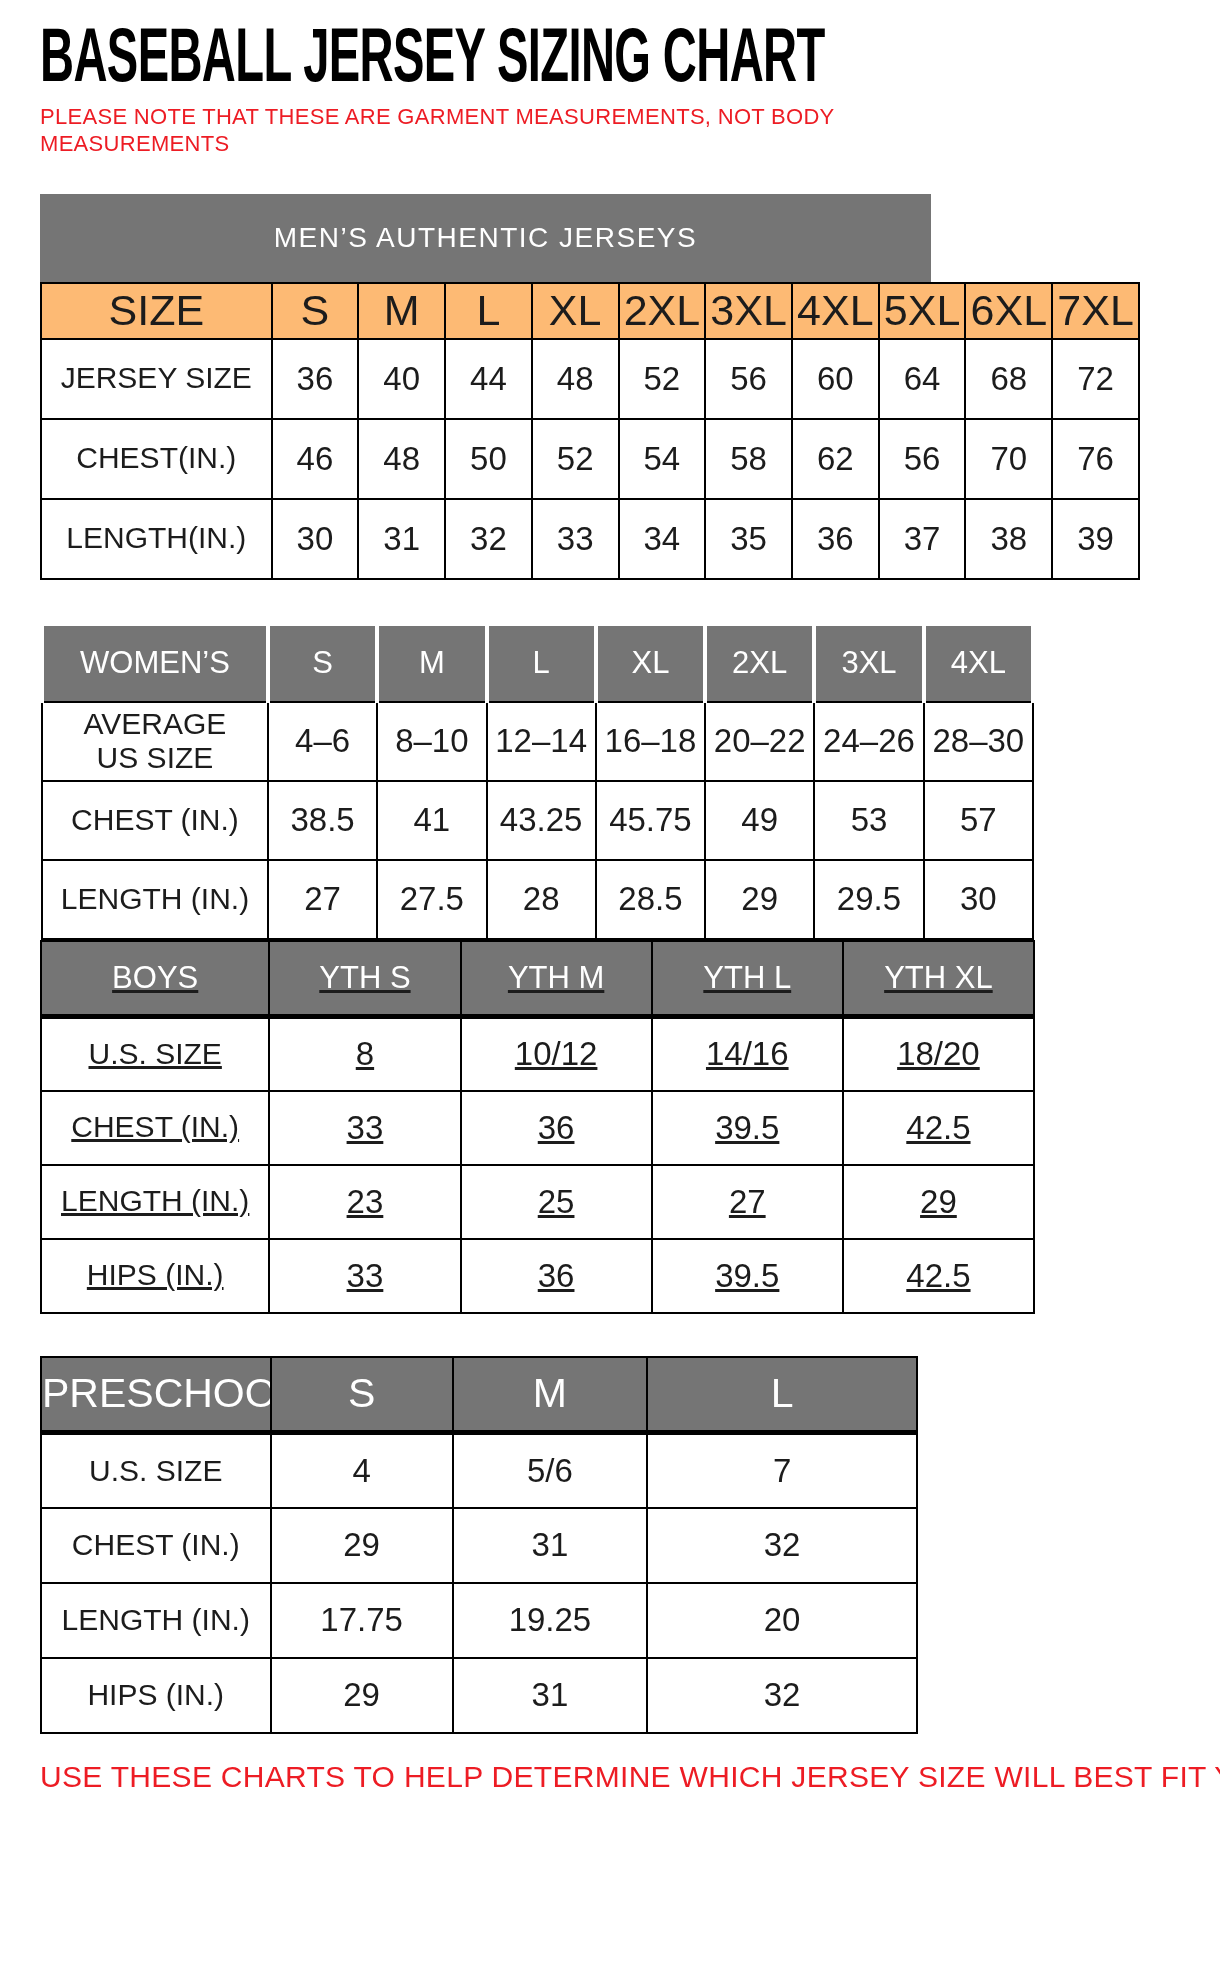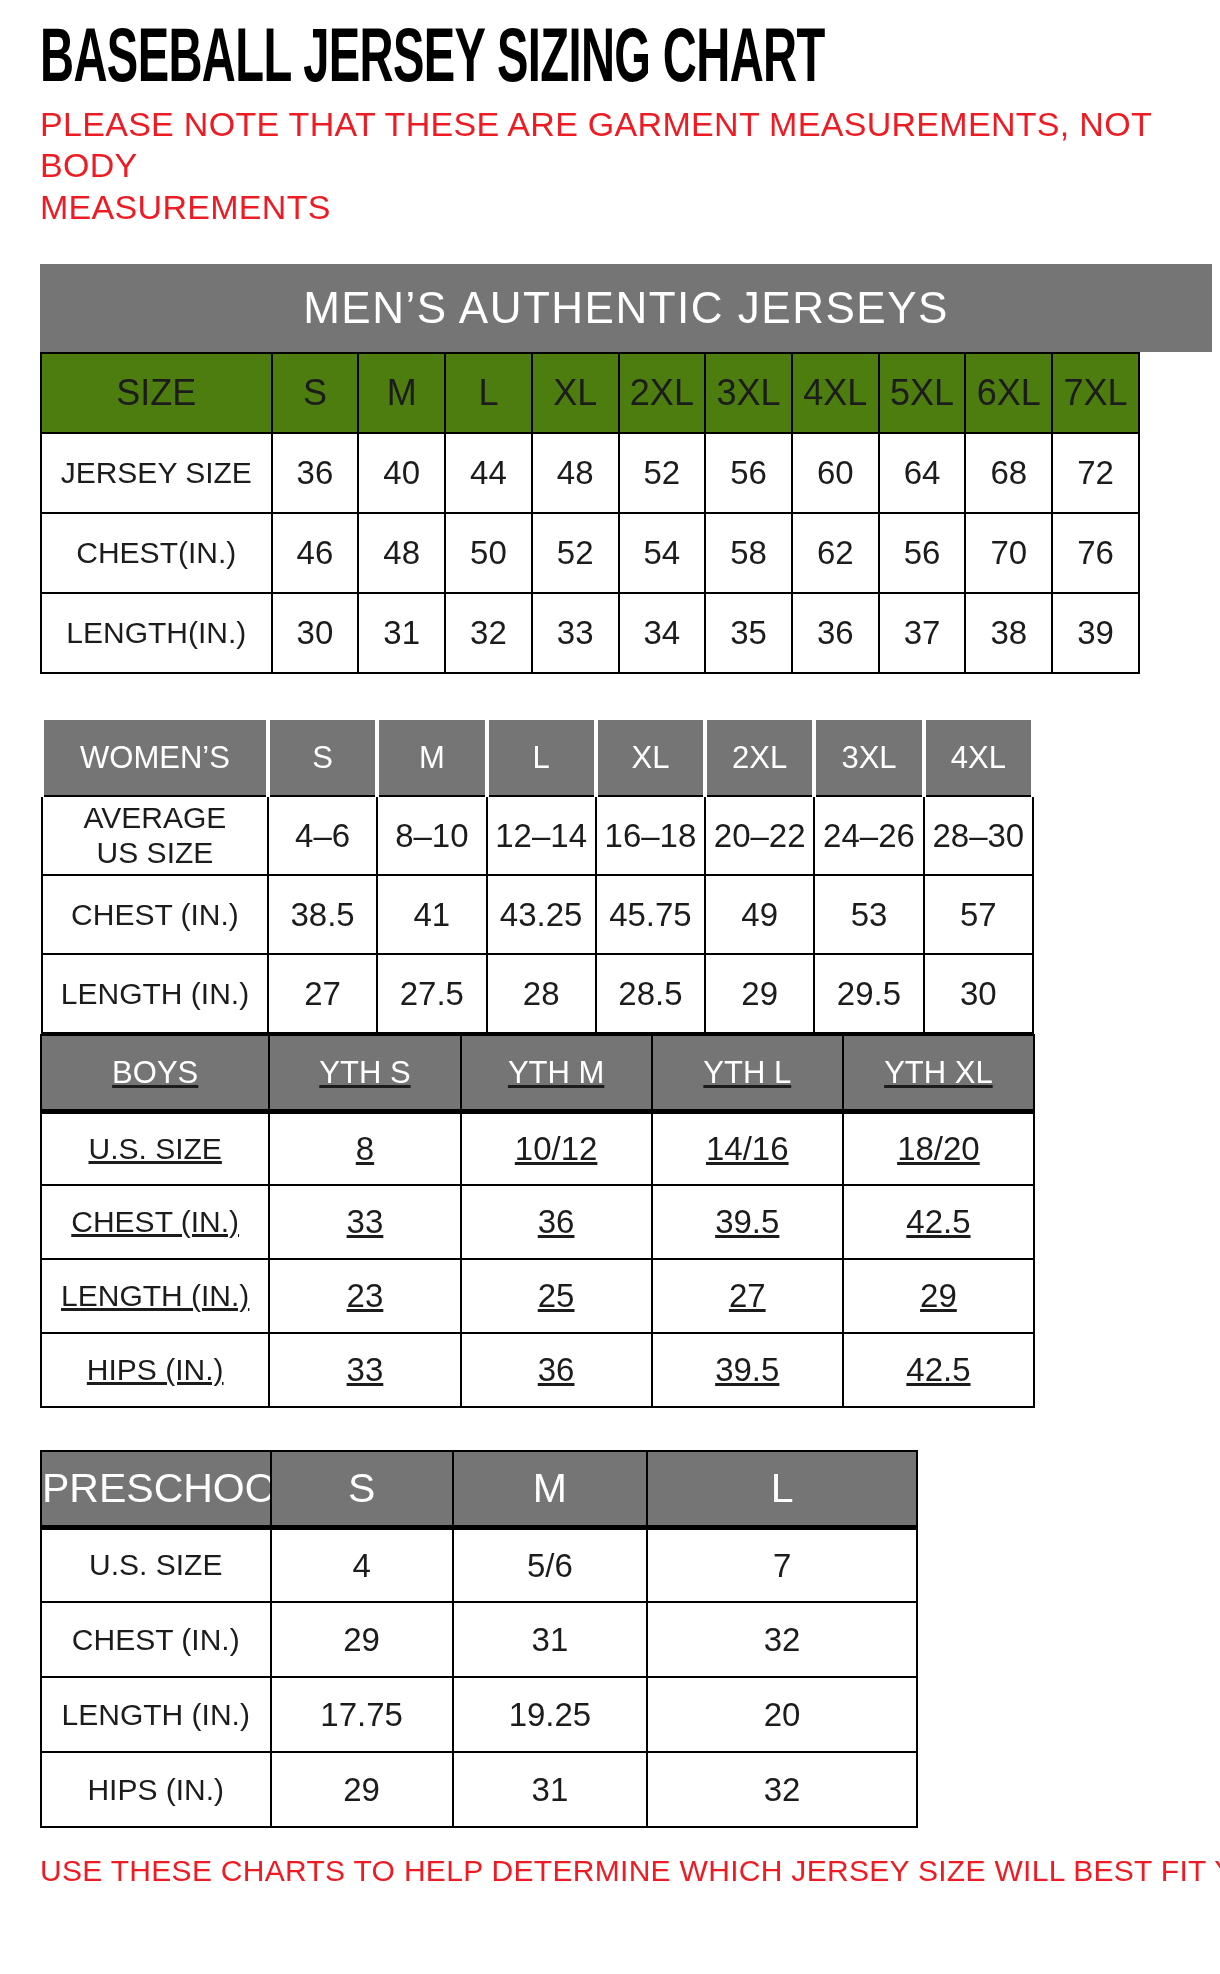--- a/index.html
+++ b/index.html
@@ -22,21 +22,21 @@
     letter-spacing:-1px;
     line-height:0.92;
     white-space:nowrap;
     transform:scaleX(0.62);
     transform-origin:left top;
     color:#000;
     font-family:"Liberation Sans",sans-serif;
   }
   .note{
     margin:14px 0 0 0;
-    font-size:34px;
+    font-size:22px;
     line-height:1.22;
     color:var(--accent-red);
     white-space:pre-line;
     letter-spacing:0.3px;
   }
 
   
   table.tbl{border-collapse:collapse;table-layout:fixed;}
   .tbl th,.tbl td{
     border:2px solid var(--border-black);
@@ -45,28 +45,28 @@
     font-weight:400;
     padding:0;
     overflow:hidden;
   }
   .tbl td{font-size:33px;}
   .tbl tbody th{font-size:30px;white-space:pre-line;line-height:1.15;}
 
   
   .sec-mens{margin-top:36px;}
   .mens-banner{
-    width:1172px;height:88px;
+    width:891px;height:88px;
     background:var(--header-gray);
     color:var(--header-text);
     display:flex;align-items:center;justify-content:center;
-    font-size:44px;letter-spacing:1.5px;margin-top:9px;
+    font-size:28px;letter-spacing:1.5px;margin-top:9px;
   }
   .t-mens{width:1100px;}
-  .t-mens thead th{background:#4d7c0f;color:var(--text-black);font-size:36px;height:80px;}
+  .t-mens thead th{background:#fdba74;color:var(--text-black);font-size:43px;height:56px;}
   .t-mens thead th:first-child{width:21%;}
   .t-mens td,.t-mens tbody th{height:80px;}
 
   
   .sec-womens{margin-top:42px;}
   .t-womens{width:995px;}
   .t-womens thead th{
     background:var(--header-gray);color:var(--header-text);
     font-size:31px;height:78px;
     border:4px solid #fff;

